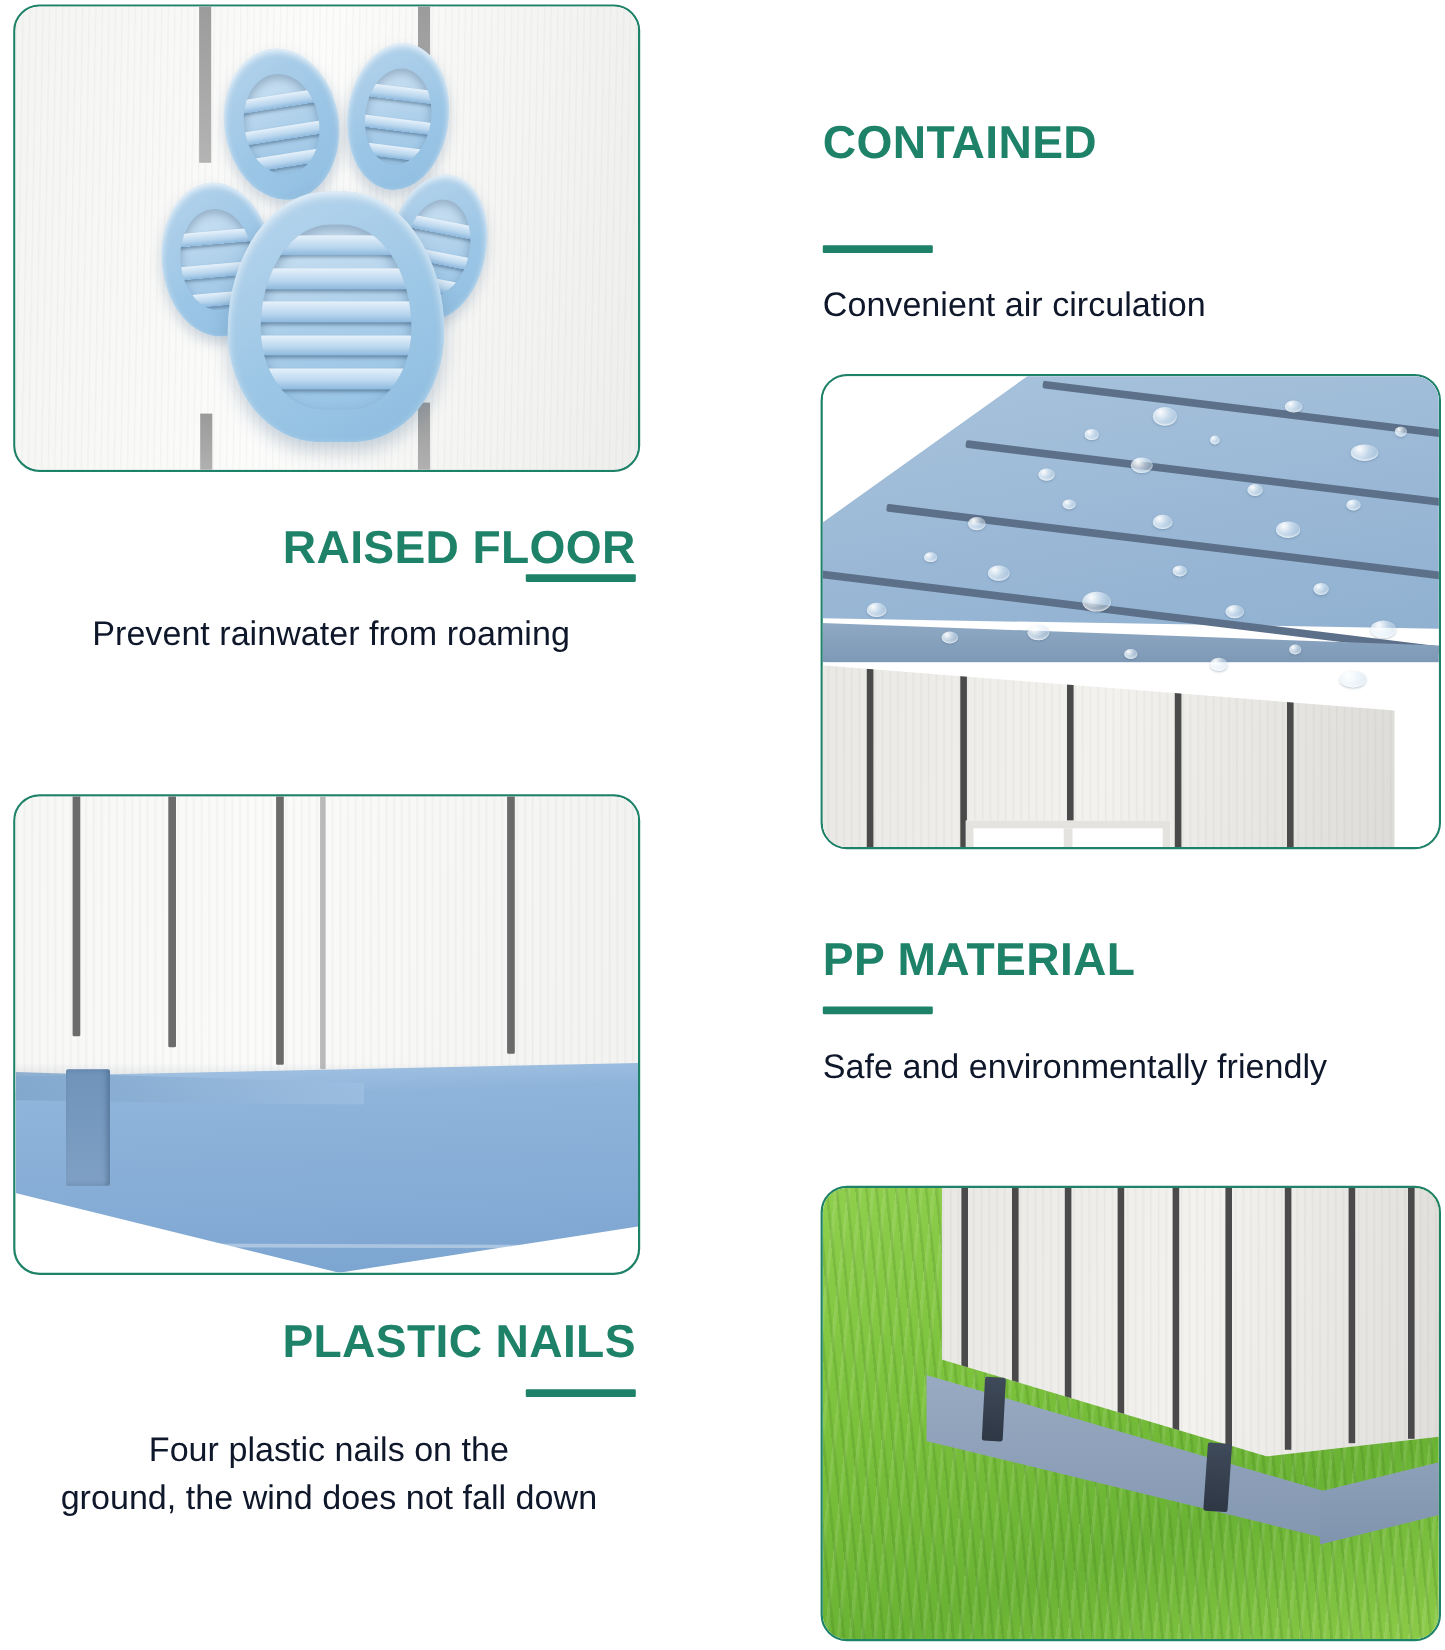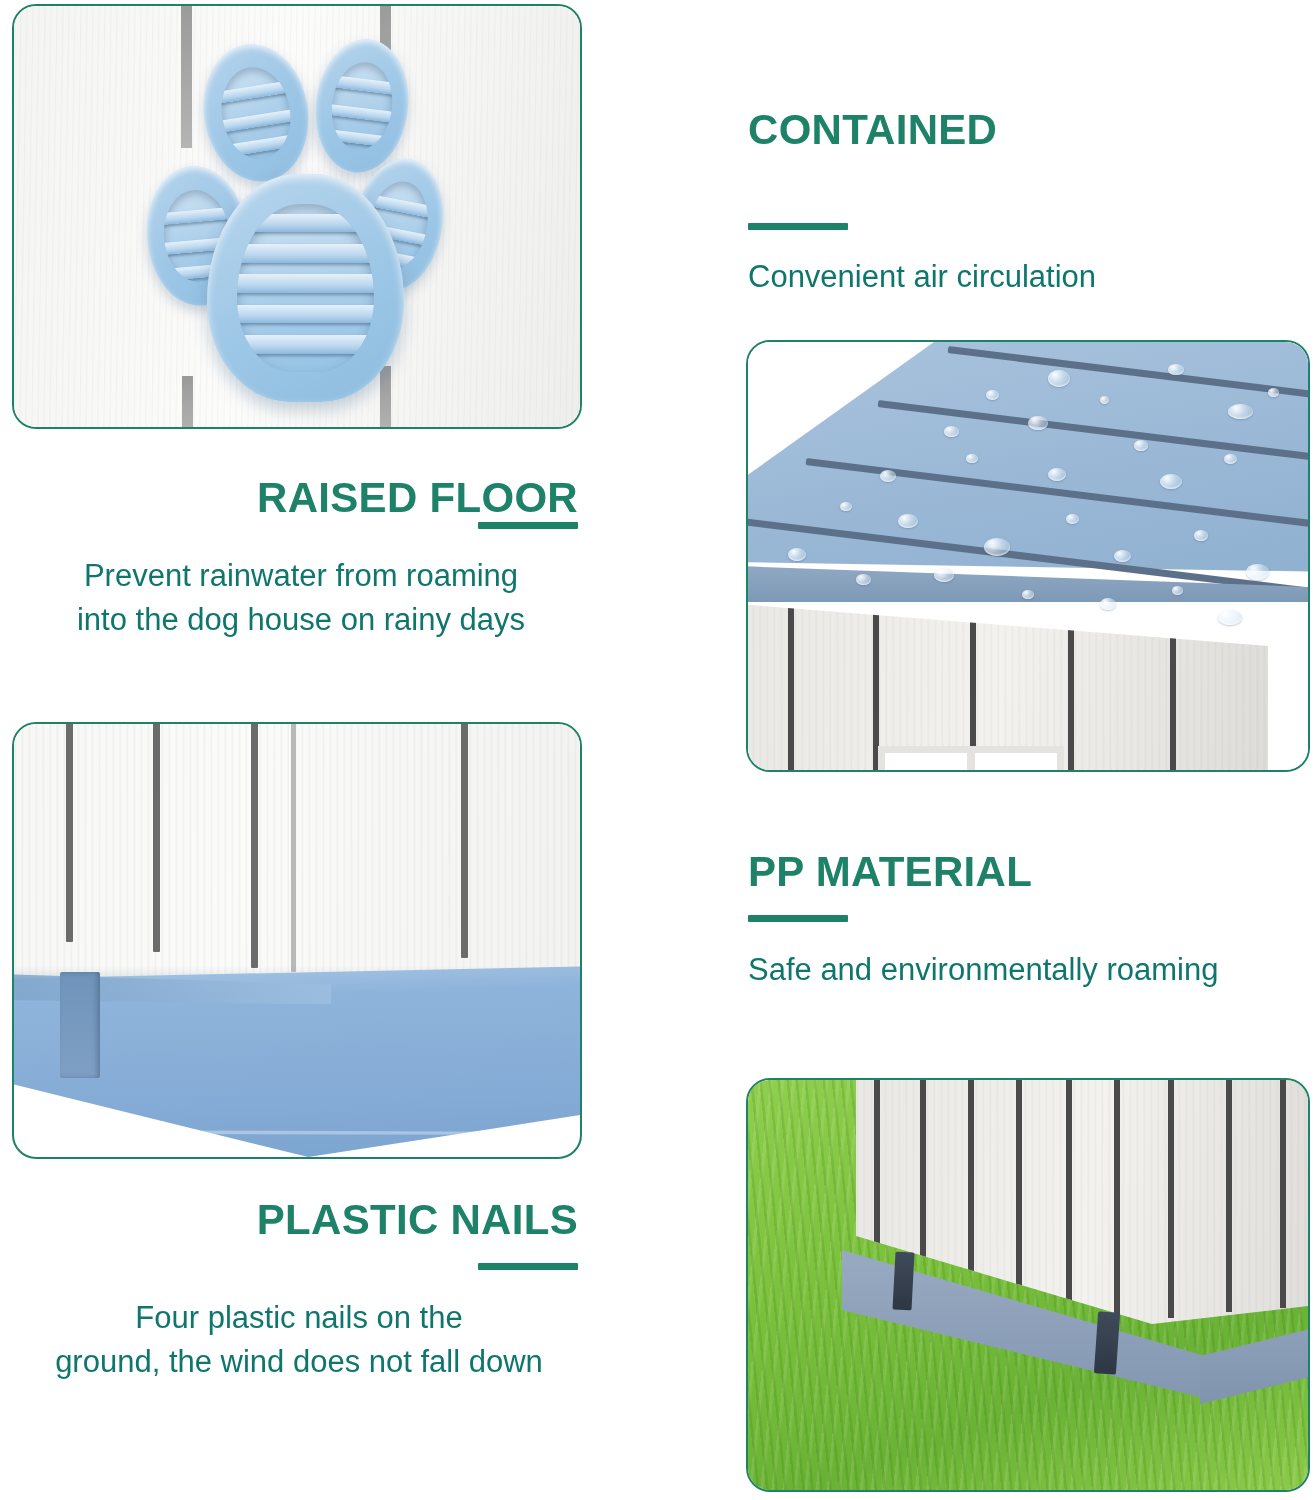--- a/index.html
+++ b/index.html
@@ -2,21 +2,21 @@
 <html><head>
 <meta charset="utf-8">
 <style>
   html,body{margin:0;padding:0;background:#fff;}
   body{width:1314px;height:1500px;position:relative;overflow:hidden;
        font-family:"Liberation Sans","DejaVu Sans",sans-serif;}
 
   .card{position:absolute;border:2px solid #1E8268;border-radius:24px;overflow:hidden;background:#fff;}
 
   .heading{position:absolute;color:#1E8268;font-weight:700;letter-spacing:.3px;line-height:1.12;}
-  .body{position:absolute;color:#0f766e;line-height:1.42;}
+  .body{position:absolute;color:#0f172a;line-height:1.42;}
 
   .rule{position:absolute;background:#1E8268;height:7px;border-radius:1px;}
 
   
   .siding-white{
     position:absolute;inset:0;
     background:
       repeating-linear-gradient(90deg,
         rgba(150,150,150,.00) 0px, rgba(160,160,160,.10) 1px,
         rgba(255,255,255,.00) 3px, rgba(255,255,255,.00) 7px),
@@ -128,21 +128,20 @@
       <div class="slat" style="top:60%"></div>
       <div class="slat" style="top:78%"></div>
     </div>
   </div>
 </div>
 
 <div class="heading" id="raised-floor-title" style="left:78px;top:474px;width:500px;text-align:right;font-size:42px;">RAISED FLOOR</div>
 <div class="rule" style="left:478px;top:522px;width:100px;"></div>
 <div class="body" style="left:24px;top:554px;width:554px;text-align:center;font-size:31px;">
   <div>Prevent rainwater from roaming</div>
-  <div>into the dog house on rainy days</div>
 </div>
 
 <div class="card" id="base-card" style="left:12px;top:722px;width:566px;height:433px;">
   <div class="upper">
     <div class="siding-white"></div>
     <div class="plank-gap" style="left:52px;top:-4px;width:7px;height:222px;"></div>
     <div class="plank-gap" style="left:139px;top:-4px;width:7px;height:232px;"></div>
     <div class="plank-gap" style="left:237px;top:-4px;width:7px;height:248px;"></div>
     <div class="plank-gap" style="left:277px;top:-4px;width:5px;height:252px;background:#b9b9b9;"></div>
     <div class="plank-gap" style="left:447px;top:-4px;width:7px;height:238px;"></div>
@@ -229,21 +228,21 @@
   <div class="droplet" style="left:186px;top:226px;width:20px;height:14px;"></div>
   <div class="droplet" style="left:274px;top:248px;width:12px;height:9px;"></div>
   <div class="droplet" style="left:352px;top:256px;width:16px;height:12px;"></div>
   <div class="droplet" style="left:424px;top:244px;width:11px;height:9px;"></div>
   <div class="droplet" style="left:470px;top:268px;width:24px;height:15px;"></div>
 </div>
 
 <div class="heading" id="pp-material-title" style="left:748px;top:848px;width:540px;text-align:left;font-size:42px;">PP MATERIAL</div>
 <div class="rule" style="left:748px;top:915px;width:100px;"></div>
 <div class="body" style="left:748px;top:948px;width:562px;text-align:left;font-size:31px;">
-  <div>Safe and environmentally roaming</div>
+  <div>Safe and environmentally friendly</div>
 </div>
 
 <div class="card" id="grass-card" style="left:746px;top:1078px;width:560px;height:410px;">
   <div class="turf"></div>
 
   <div class="wall" style="left:108px;top:-14px;width:470px;height:300px;
         clip-path:polygon(0 170px, 296px 258px, 470px 238px, 470px 0, 0 0);">
     <div class="wall-gap" style="left:18px;top:0;height:190px;"></div>
     <div class="wall-gap" style="left:64px;top:0;height:204px;"></div>
     <div class="wall-gap" style="left:112px;top:0;height:218px;"></div>

